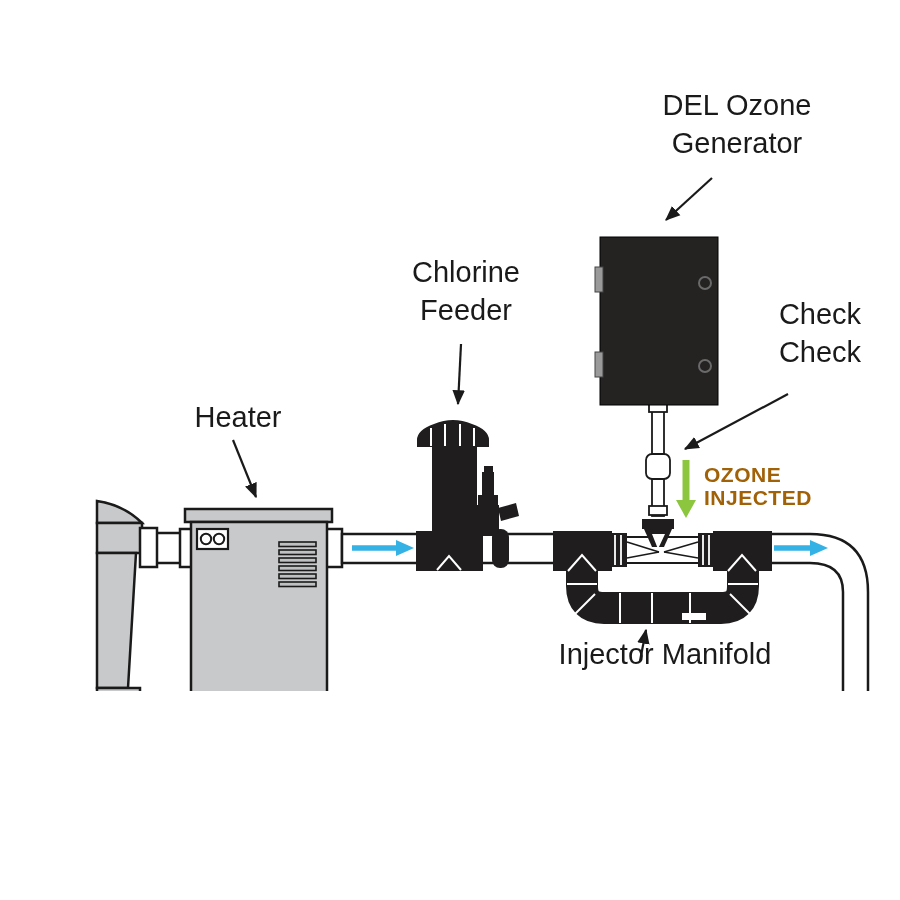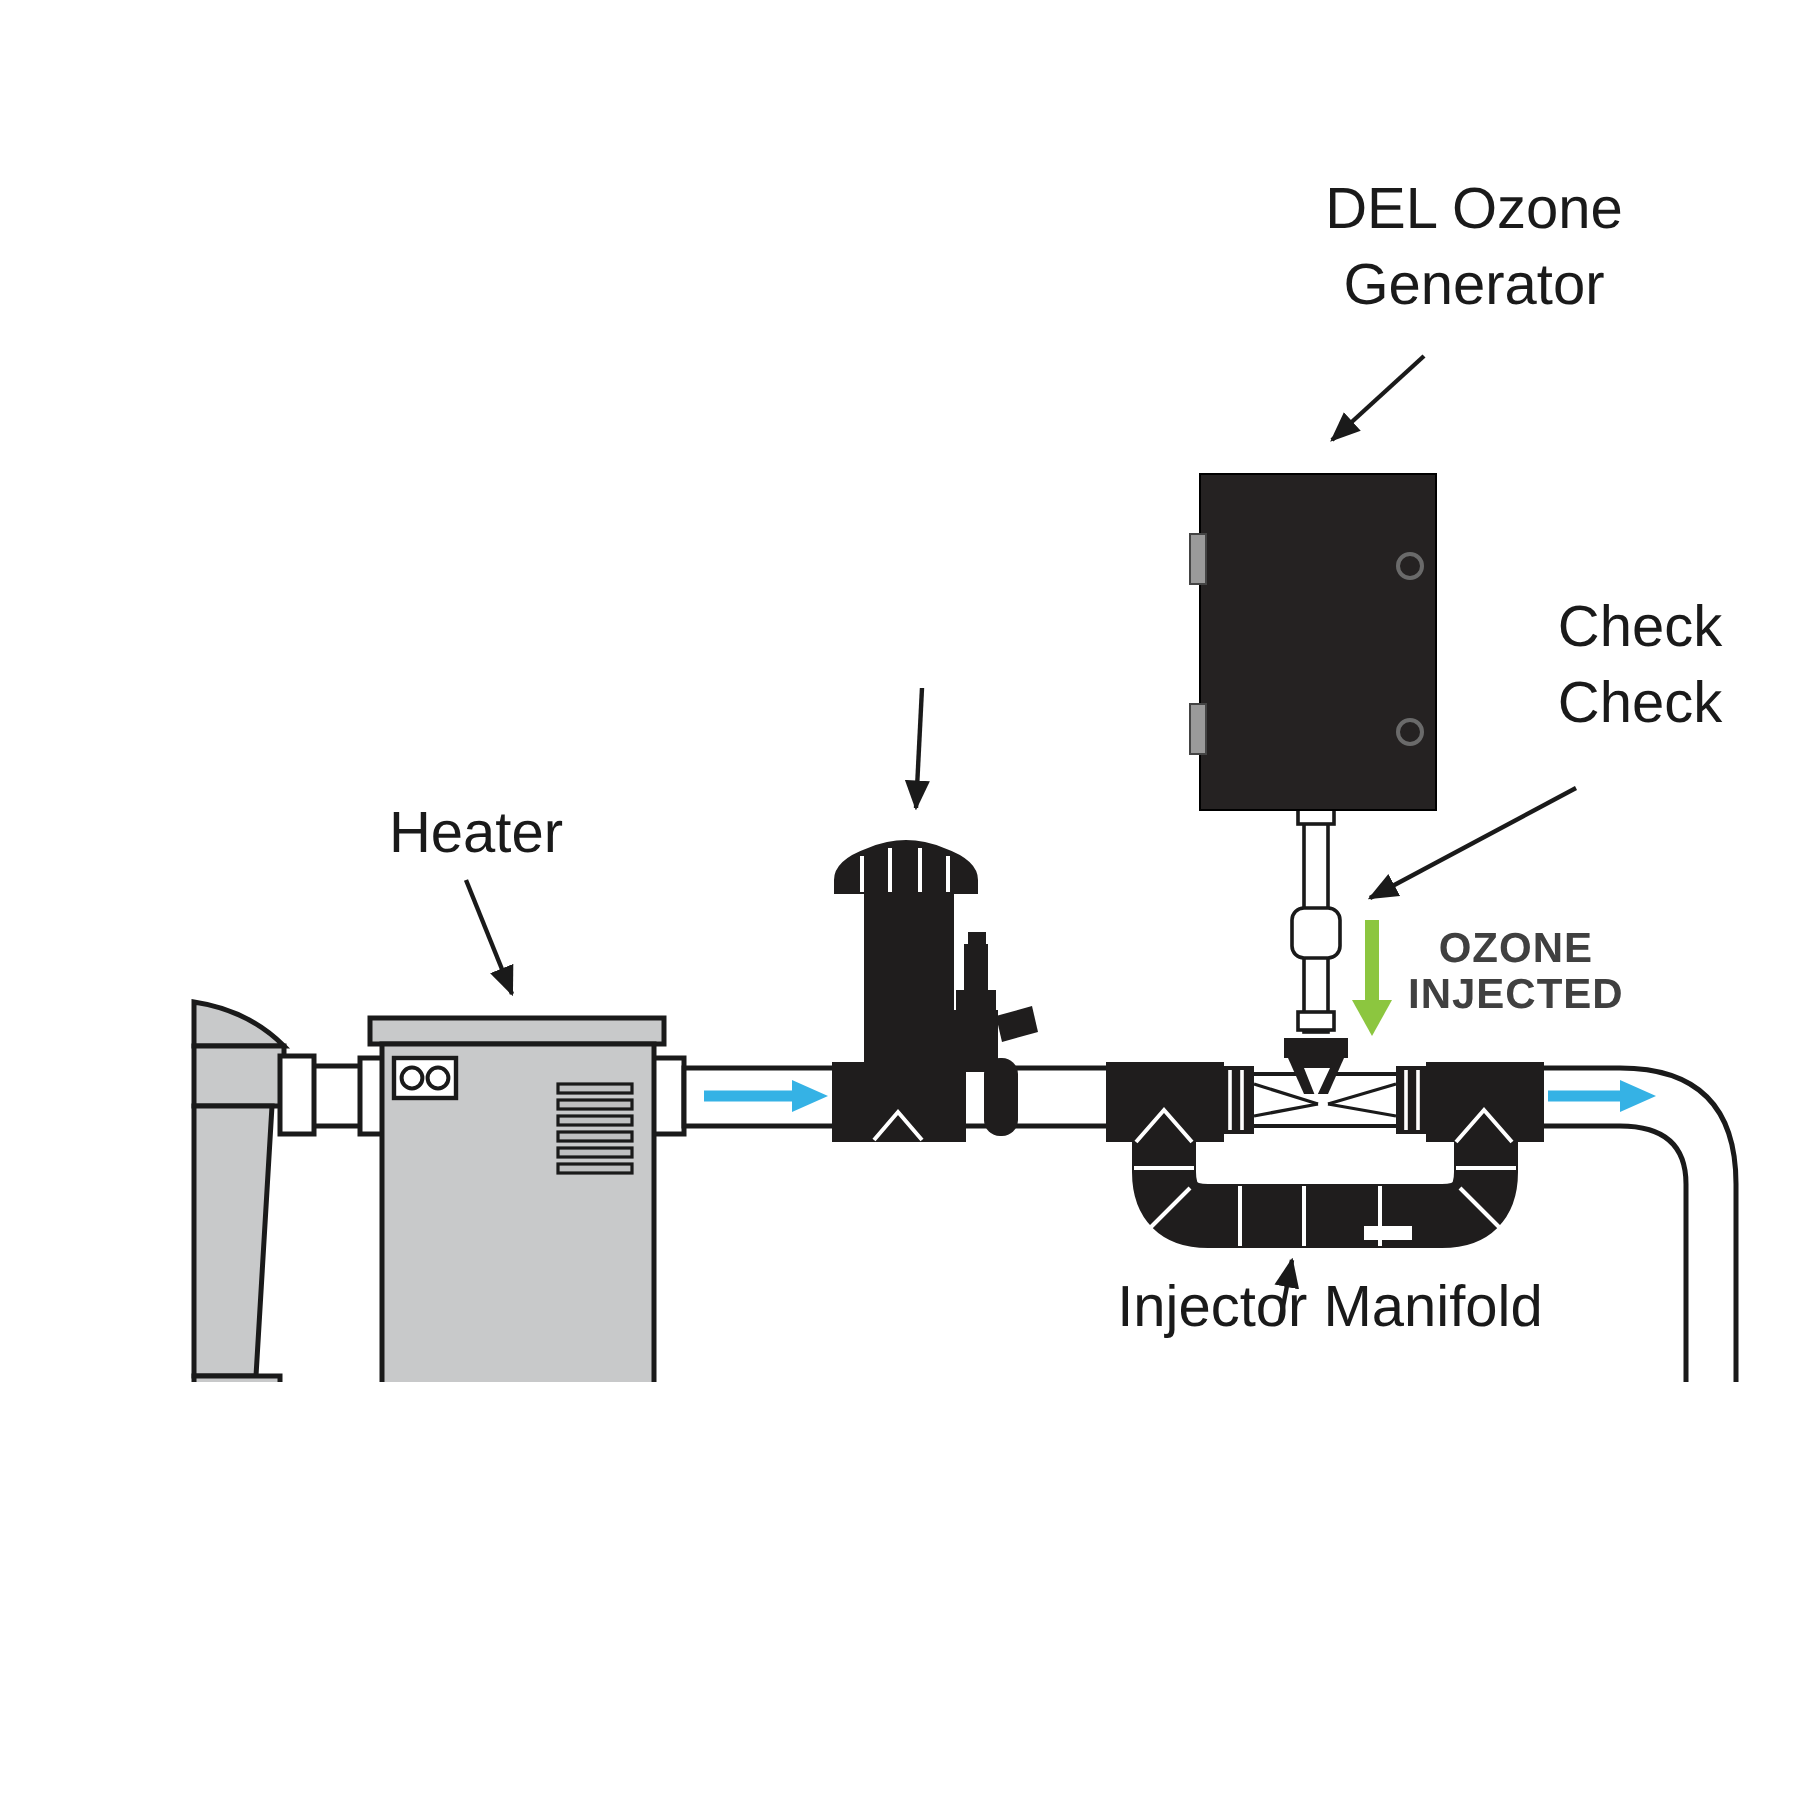--- a/index.html
+++ b/index.html
@@ -7,22 +7,22 @@
     position:relative;width:900px;height:691px;background:#ffffff;
     font-family:"Liberation Sans",sans-serif;overflow:hidden;
   }
   #stage svg{position:absolute;left:0;top:0;}
   .label{
     position:absolute;color:#1a1a1a;font-size:29px;line-height:1.3;
     text-align:center;transform:translateX(-50%);white-space:nowrap;
   }
   .label .ln{display:block;}
   .ozone-label{
-    position:absolute;color:#404040;font-weight:bold;font-size:21px;
-    line-height:1.1;text-align:center;letter-spacing:0.5px;white-space:nowrap;
+    position:absolute;color:#a16207;font-weight:bold;font-size:21px;
+    line-height:1.1;text-align:left;letter-spacing:0.5px;white-space:nowrap;
   }
 </style>
 </head>
 <body>
 
 <div id="stage">
 
 <svg width="900" height="900" viewBox="0 0 900 900">
   <defs>
     <marker id="ah" viewBox="0 0 12 10" refX="11" refY="5" markerWidth="15" markerHeight="13" orient="auto" markerUnits="userSpaceOnUse">
@@ -177,20 +177,22 @@
     <line x1="640" y1="661" x2="646" y2="630" marker-end="url(#ah)"></line>
   </g>
 </svg>
 
 <div class="label" style="left:737px;top:87px;">
   <span class="ln">DEL Ozone</span>
   <span class="ln">Generator</span>
 </div>
 
 <div class="label" style="left:466px;top:254px;">
+  <span class="ln">Chlorine</span>
+  <span class="ln">Feeder</span>
 </div>
 
 <div class="label" style="left:820px;top:296px;">
   <span class="ln">Check</span>
   <span class="ln">Check</span>
 </div>
 
 <div class="label" style="left:238px;top:399px;text-align:center;">Heater</div>
 
 <div class="label" style="left:665px;top:636px;">Injector Manifold</div>

